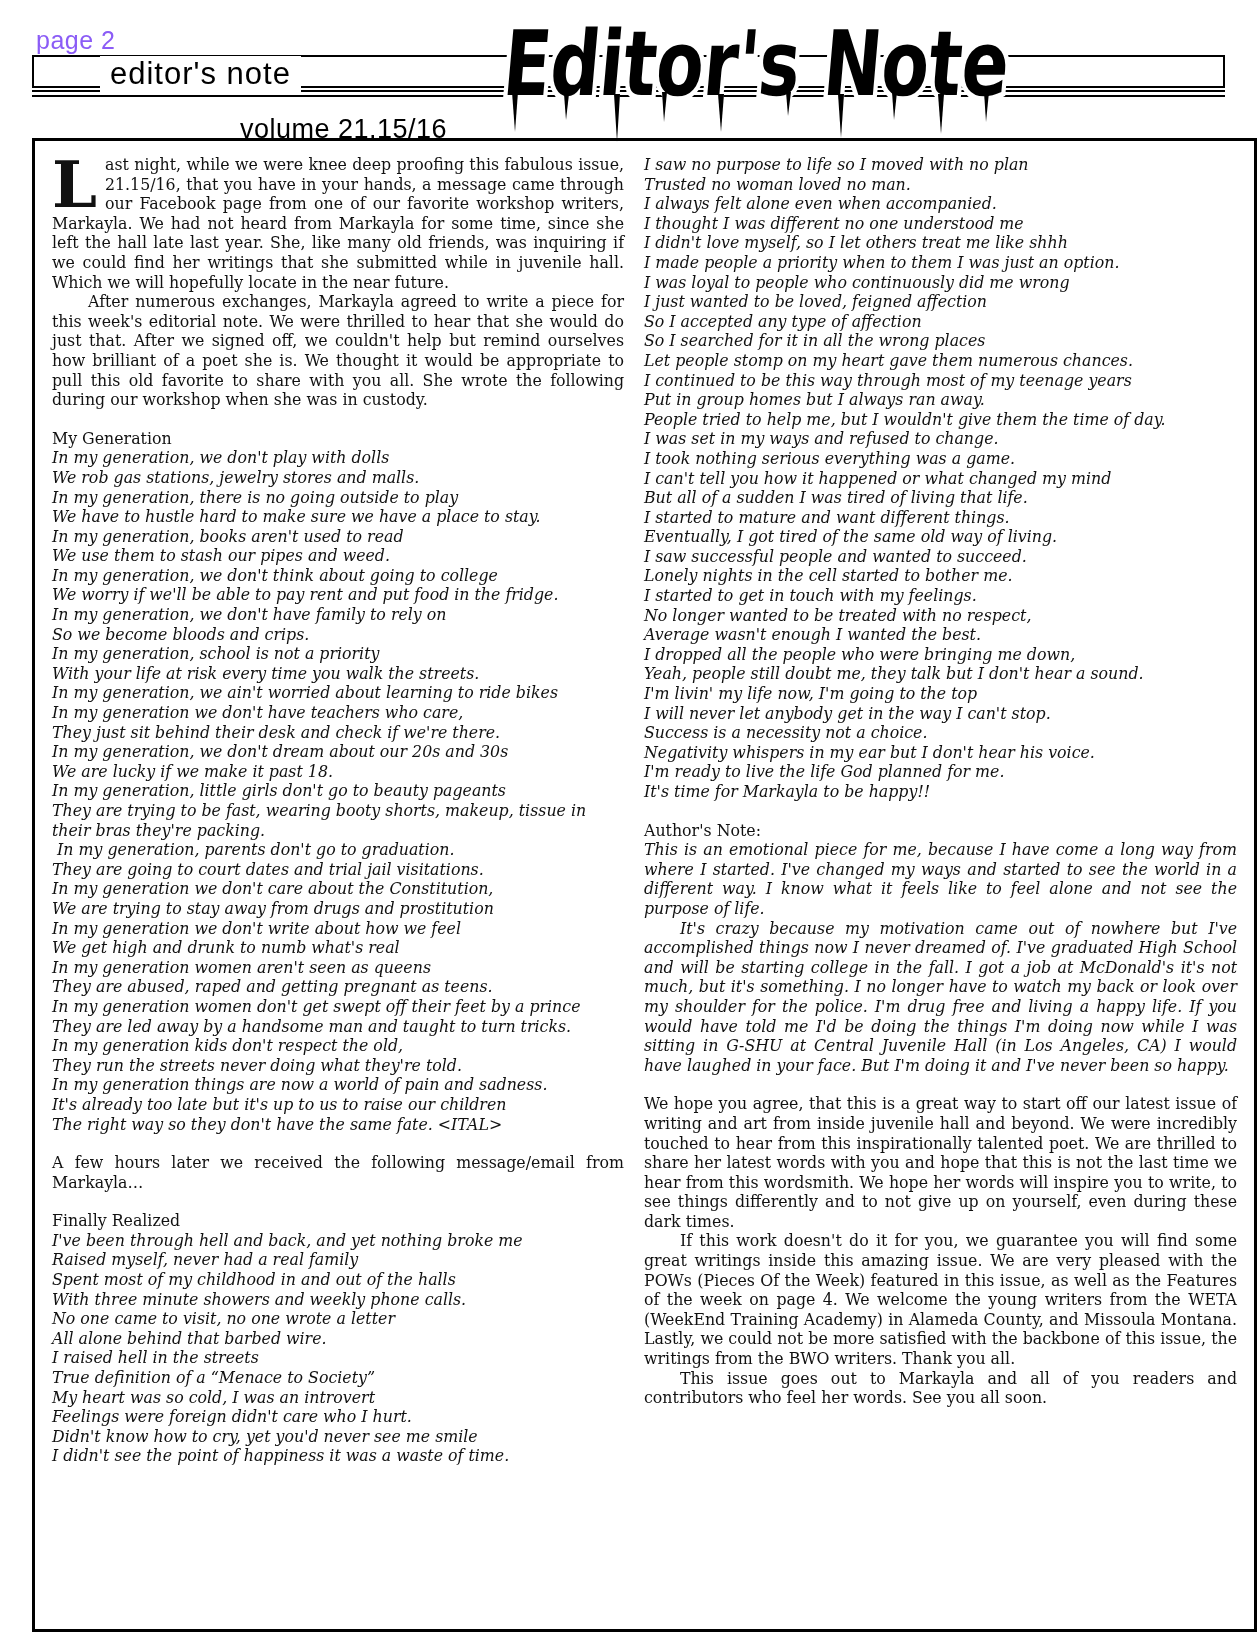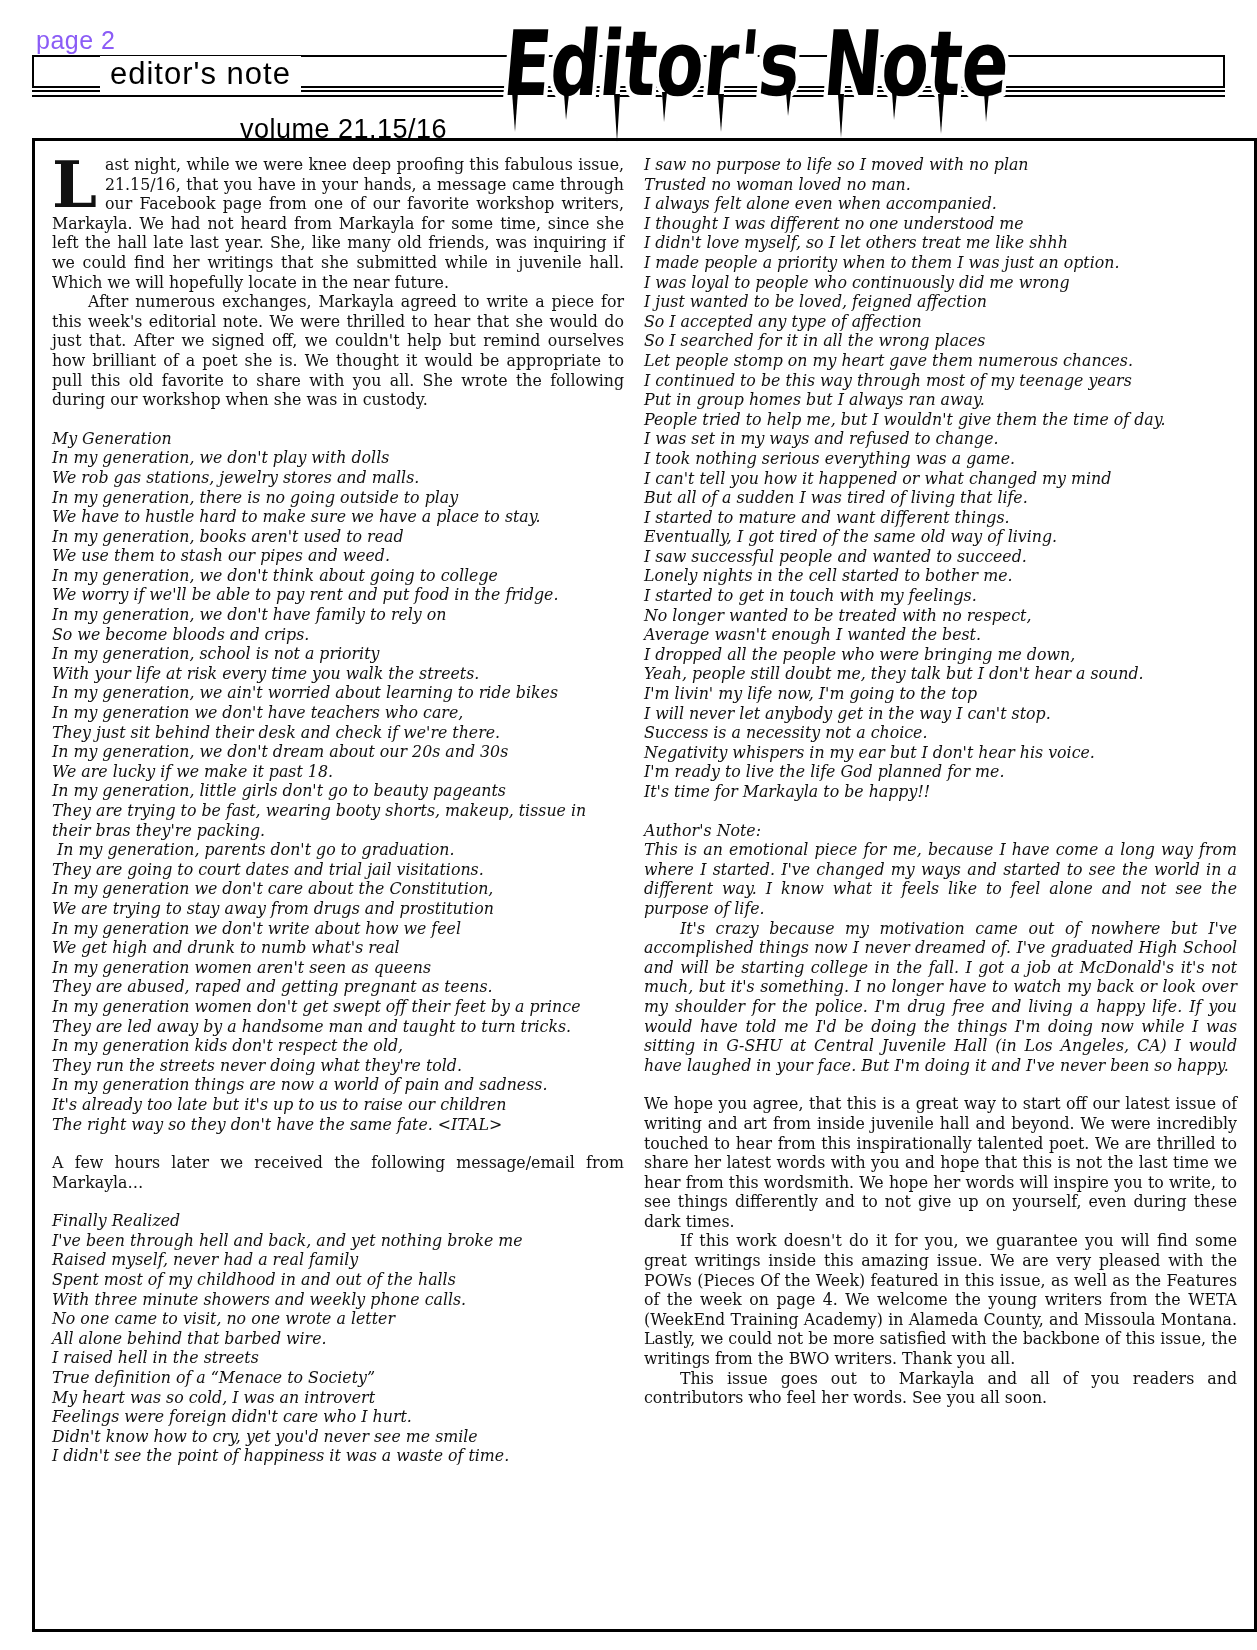--- a/index.html
+++ b/index.html
@@ -61,21 +61,21 @@
   .gap { height:19px; }
 
   .dropcap {
     float:left;
     font-size:64px; line-height:50px;
     font-weight:bold;
     padding:5px 8px 0 0;
   }
 
   .poem-line { font-style:italic; white-space:pre-wrap; }
-  .poem-title { font-style:italic; }
+  .poem-title { }
   .ital p, p.ital { font-style:italic; }
 </style>
 </head>
 <body>
 
 <div class="page-label">page 2</div>
 
 <div class="band-box"></div>
 <div class="band-line l1"></div>
 <div class="band-line l2"></div>

